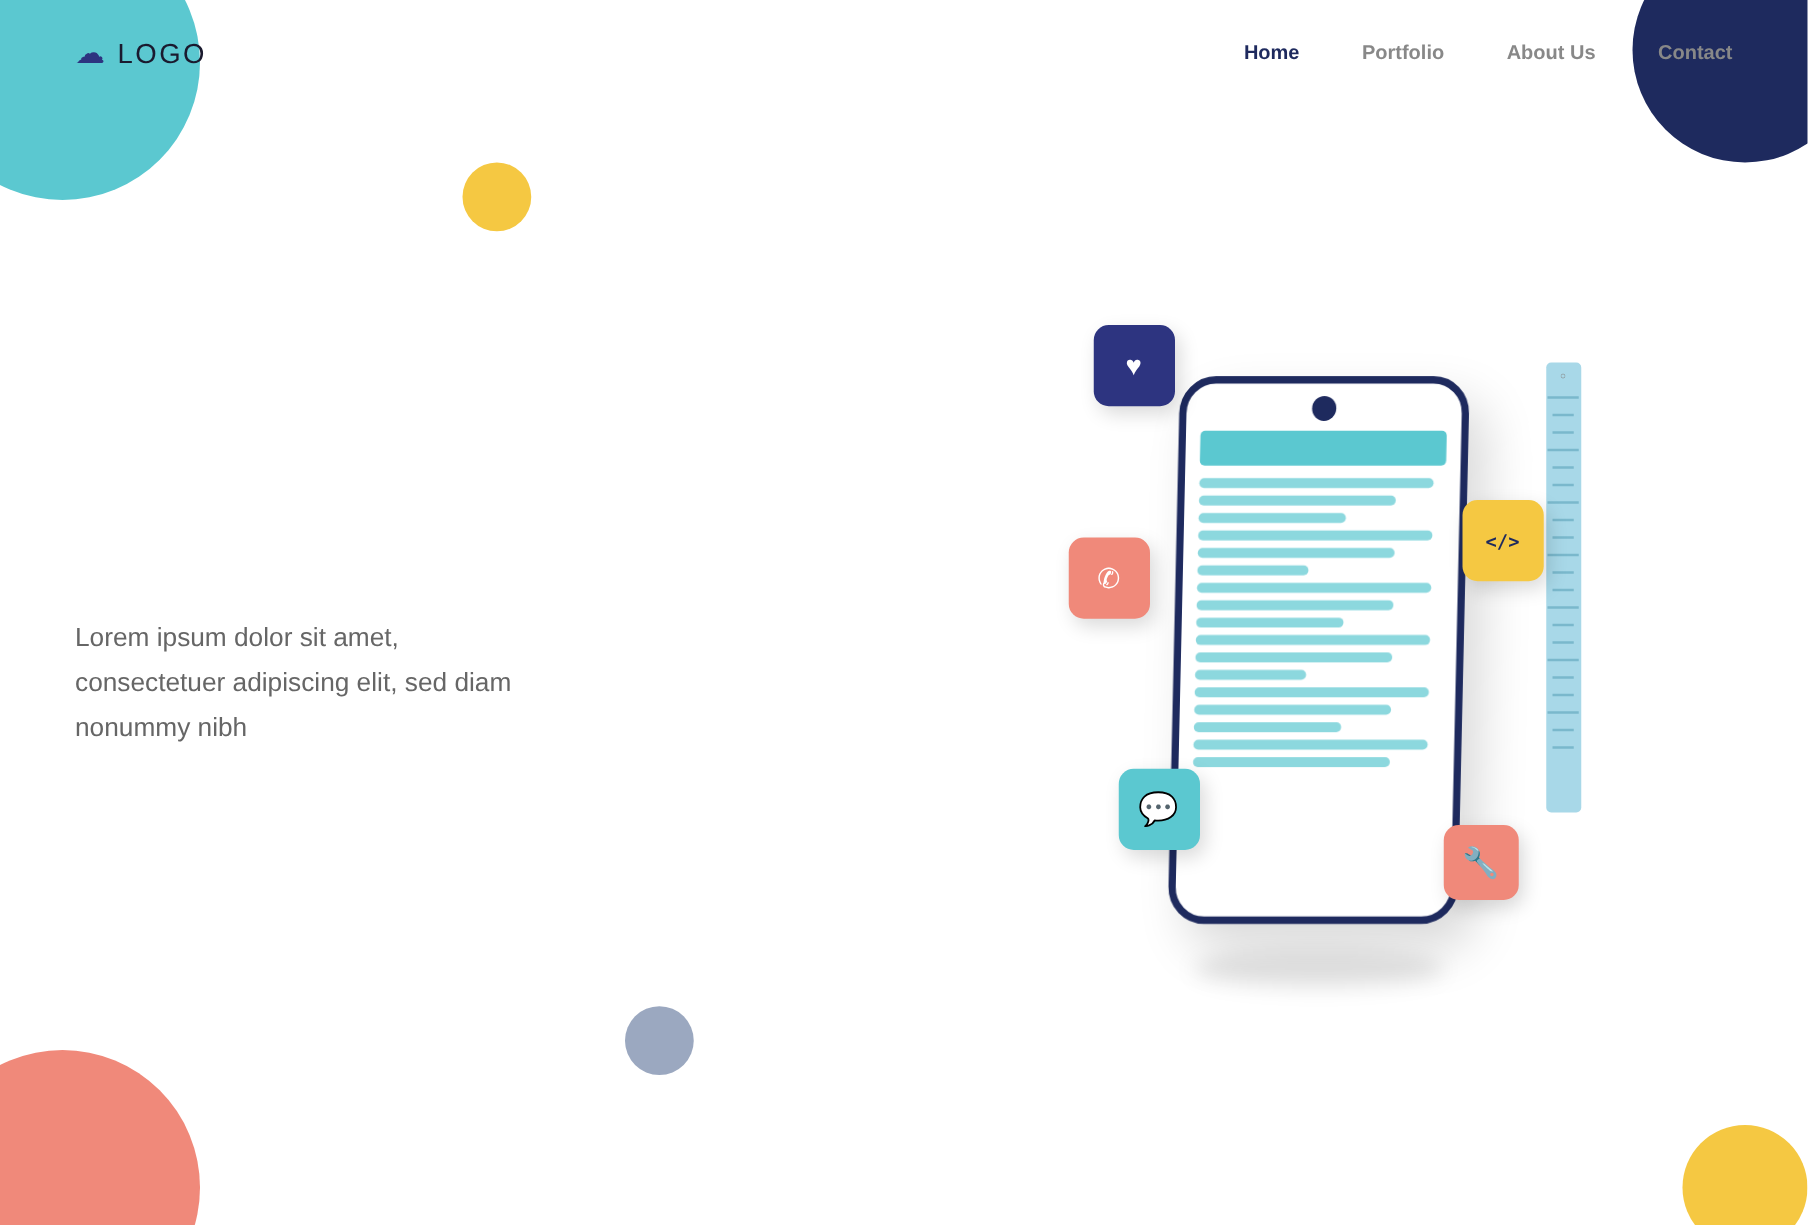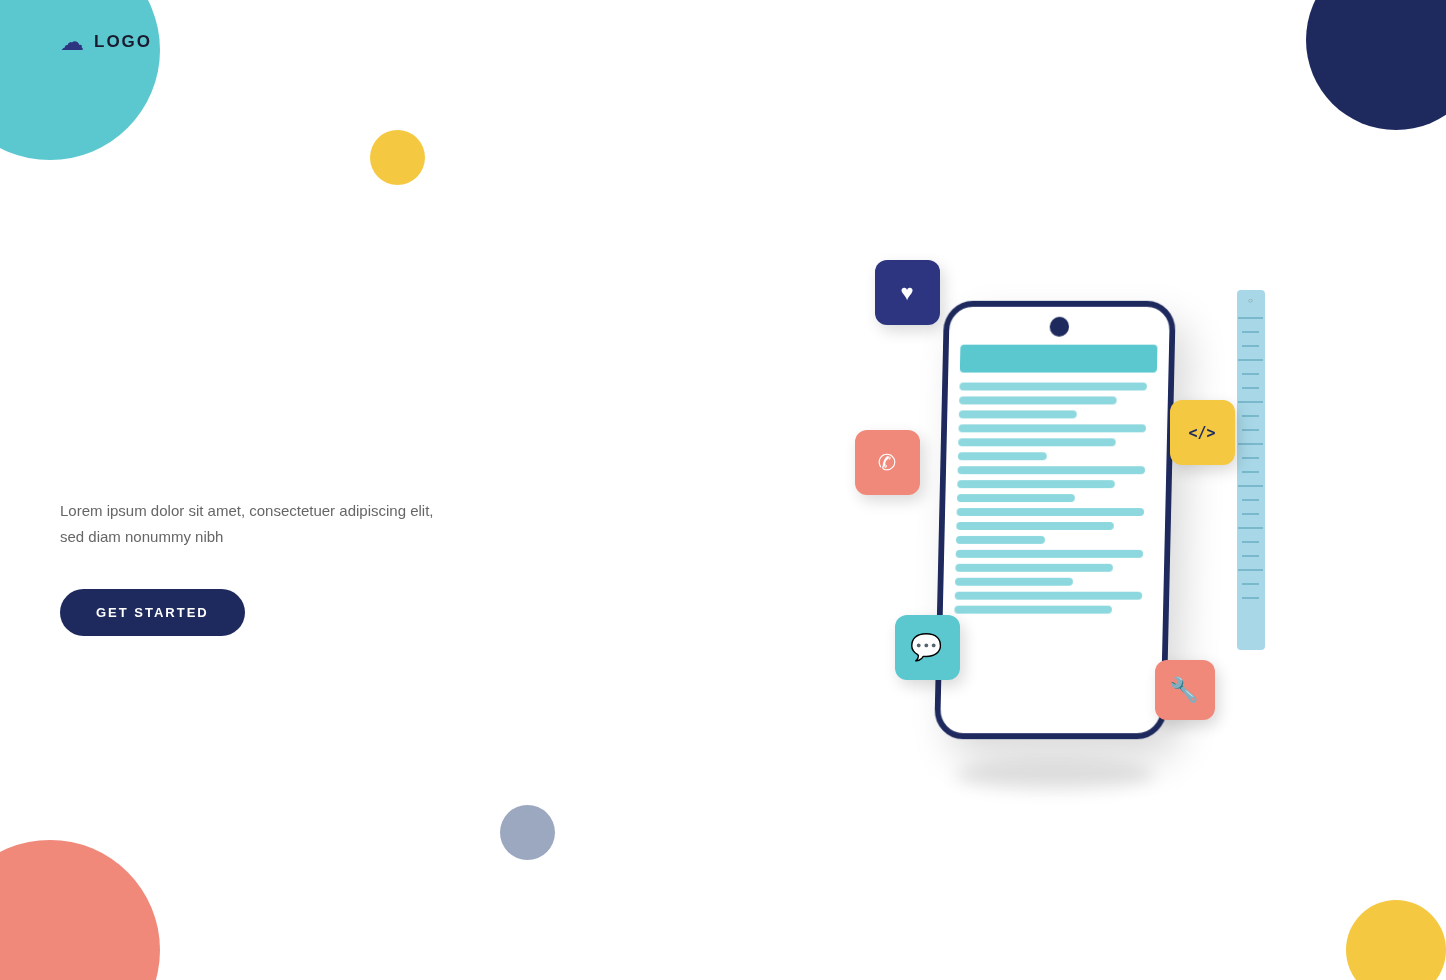--- a/index.html
+++ b/index.html
@@ -61,22 +61,22 @@
     .logo-area {
       display: flex;
       align-items: center;
       gap: 10px;
     }
     .logo-icon {
       font-size: 24px;
       color: #2d3480;
     }
     .logo-text {
-      font-size: 17px;
-      font-weight: 700;
+      font-size: 22px;
+      font-weight: 400;
       color: #1a1a2e;
       letter-spacing: 2px;
     }
     .nav-links {
       display: flex;
       gap: 50px;
       list-style: none;
     }
     .nav-links li a {
       text-decoration: none;
@@ -103,21 +103,21 @@
       z-index: 5;
     }
     .hero-title {
       font-size: 80px;
       font-weight: 800;
       color: #111;
       line-height: 1.05;
       margin-bottom: 30px;
     }
     .hero-subtitle {
-      font-size: 15px;
+      font-size: 21px;
       color: #666;
       line-height: 1.7;
       max-width: 380px;
       margin-bottom: 40px;
     }
     .btn-get-started {
       background: #1e2a5e;
       color: #fff;
       border: none;
       border-radius: 30px;
@@ -281,29 +281,34 @@
 <div class="circle circle-navy-top-right"></div>
 <div class="circle circle-salmon-bottom-left"></div>
 <div class="circle circle-gray-bottom-center"></div>
 <div class="circle circle-yellow-bottom-right"></div>
 
 <nav>
   <div class="logo-area">
     <span class="logo-icon">☁</span>
     <span class="logo-text">LOGO</span>
   </div>
+  <ul class="nav-links">
+    <li><a href="#" class="active">Home</a></li>
+    <li><a href="#">Portfolio</a></li>
+    <li><a href="#">About Us</a></li>
+    <li><a href="#">Contact</a></li>
+  </ul>
 </nav>
 
 <section class="hero">
   <div class="hero-left">
     <h1 class="hero-title">
       <br>
     </h1>
     <p class="hero-subtitle">Lorem ipsum dolor sit amet, consectetuer adipiscing elit, sed diam nonummy nibh</p>
-    <button class="btn-get-started">GET STARTED</button>
   </div>
 
   <div class="hero-right">
     <div class="phone-container">
 
       <div class="float-icon icon-heart">
         <span>♥</span>
       </div>
 
       <div class="float-icon icon-phone">

